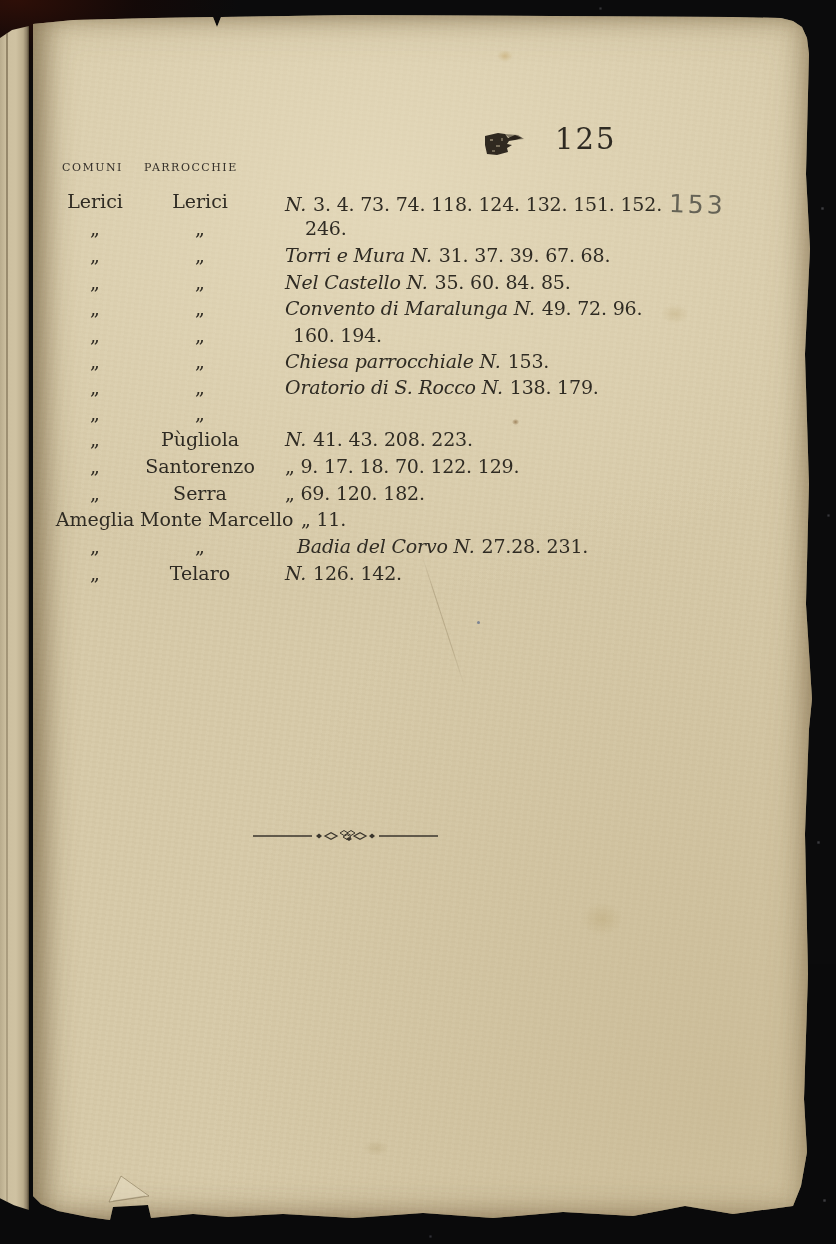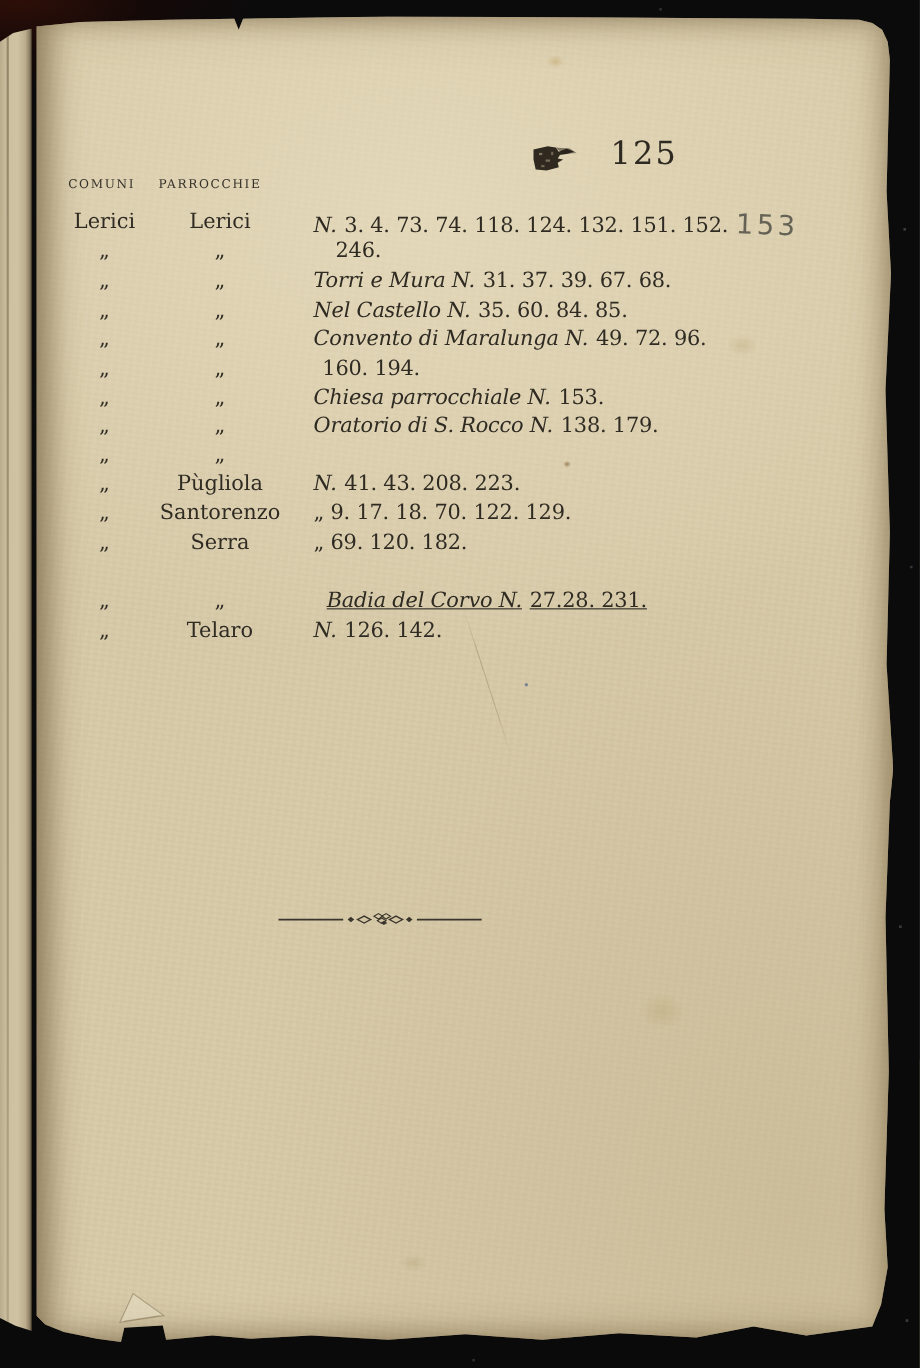--- a/index.html
+++ b/index.html
@@ -54,21 +54,21 @@
   .stamp{position:absolute;left:451px;top:117px;width:42px;height:27px;}
   
   .row{position:absolute;left:0;width:779px;height:27px;font-size:19px;white-space:nowrap;}
   .c1{position:absolute;left:22px;width:80px;text-align:center;}
   .c2{position:absolute;left:107px;width:120px;text-align:center;}
   .c3{position:absolute;left:252px;letter-spacing:-0.2px;}
   .c3 i{font-style:italic;margin-right:7px;}
   .c3 i:empty{margin-right:0;}
   .row.ind-lg .c3{padding-left:20px;}
   .row.ind-sm .c3{padding-left:8px;}
-  .row.ind-md .c3{padding-left:12px;text-decoration:underline;}
+  .row.ind-md .c3{padding-left:12px;}
   .row.wide-c2 .c3{left:268px;}
   .hand{display:inline-block;font-family:"DejaVu Sans","Liberation Sans",sans-serif;
     font-size:25px;color:#55544a;letter-spacing:3px;margin-left:7px;vertical-align:-2px;
     transform:rotate(2deg);opacity:.88;}
   
   .ornament{position:absolute;left:220px;top:812px;}
   
   .fold{position:absolute;left:72px;top:1158px;}
 </style>
 </head>
@@ -156,20 +156,25 @@
     </div>
     <div class="row" style="top:441px">
       <span class="c1">„</span>
       <span class="c2">Santorenzo</span>
       <span class="c3"><i></i><span>„ 9. 17. 18. 70. 122. 129.</span></span>
     </div>
     <div class="row" style="top:468px">
       <span class="c1">„</span>
       <span class="c2">Serra</span>
       <span class="c3"><i></i><span>„ 69. 120. 182.</span></span>
+    </div>
+    <div class="row wide-c2" style="top:494px">
+      <span class="c1">Ameglia</span>
+      <span class="c2">Monte Marcello</span>
+      <span class="c3"><i></i><span>„ 11.</span></span>
     </div>
     <div class="row ind-md" style="top:521px">
       <span class="c1">„</span>
       <span class="c2">„</span>
       <span class="c3"><i>Badia del Corvo N.</i><span>27.28. 231.</span></span>
     </div>
     <div class="row" style="top:548px">
       <span class="c1">„</span>
       <span class="c2">Telaro</span>
       <span class="c3"><i>N.</i><span>126. 142.</span></span>

